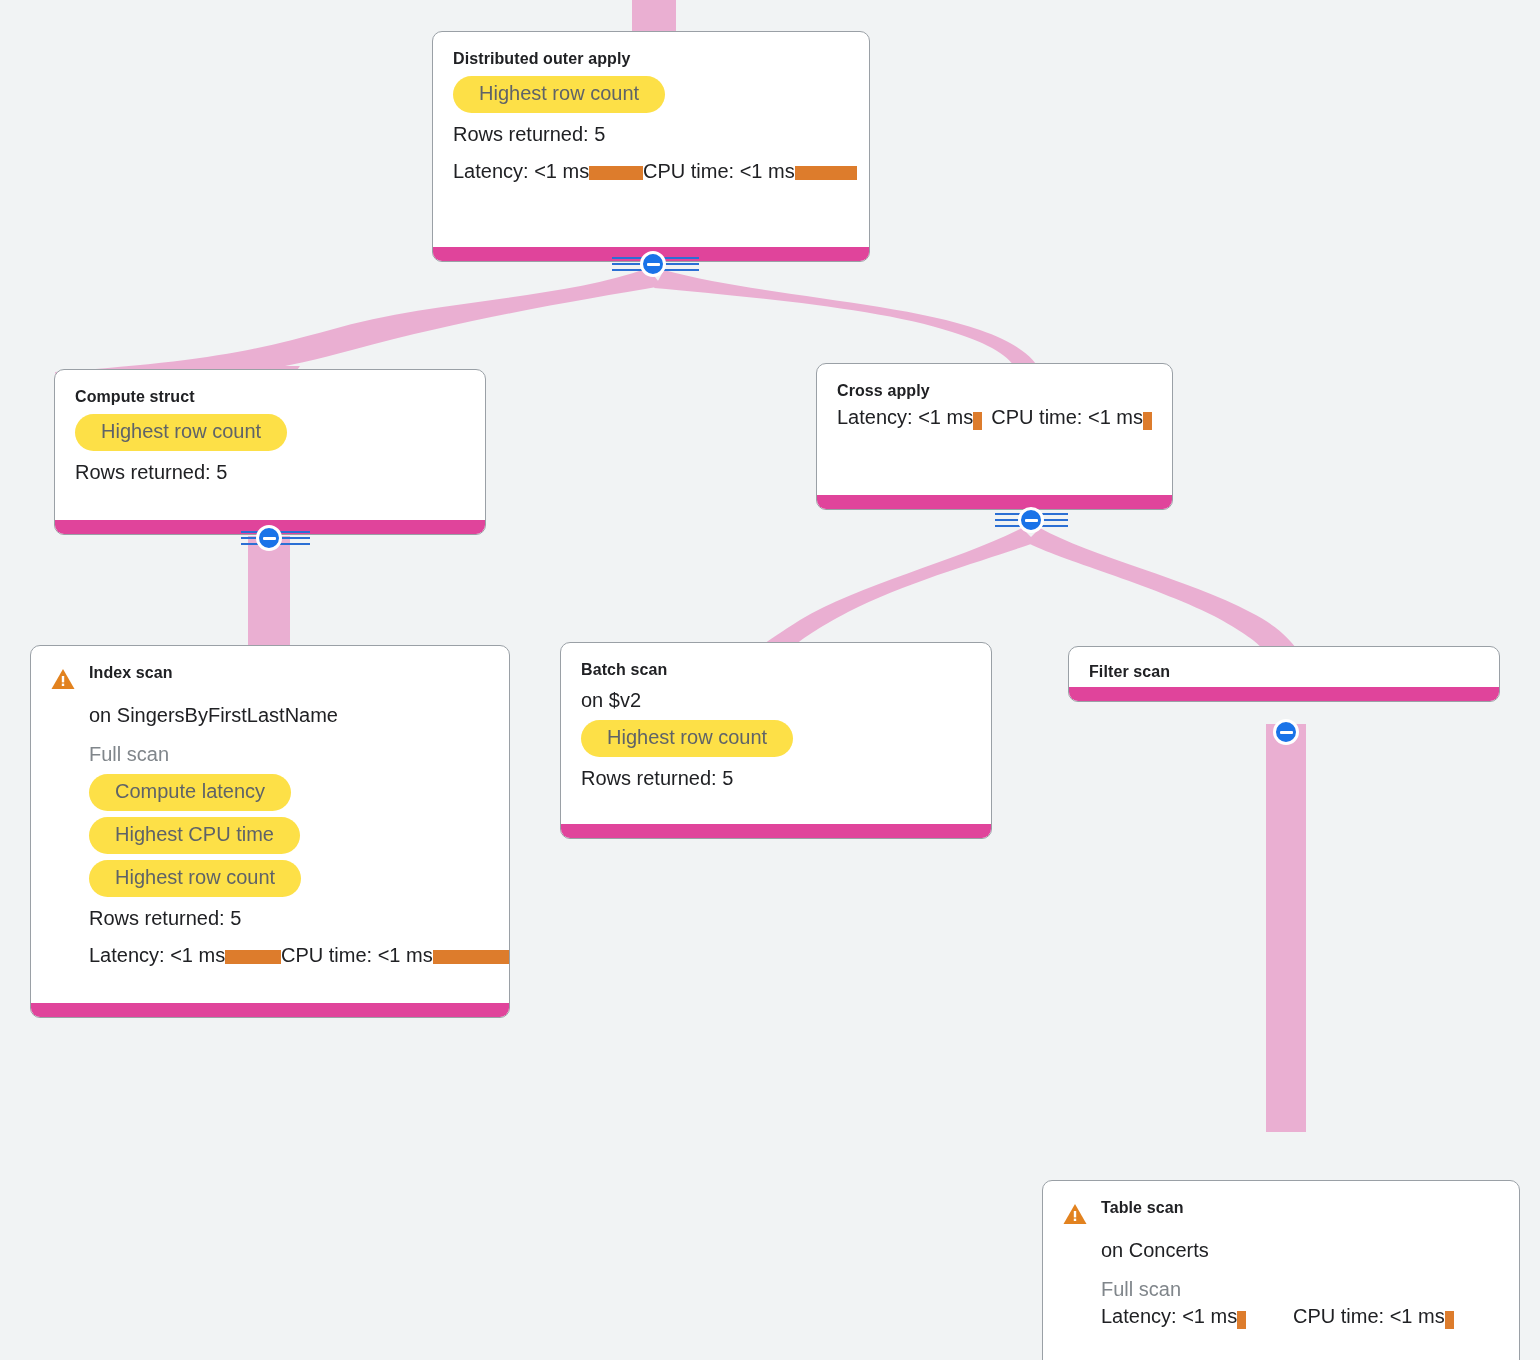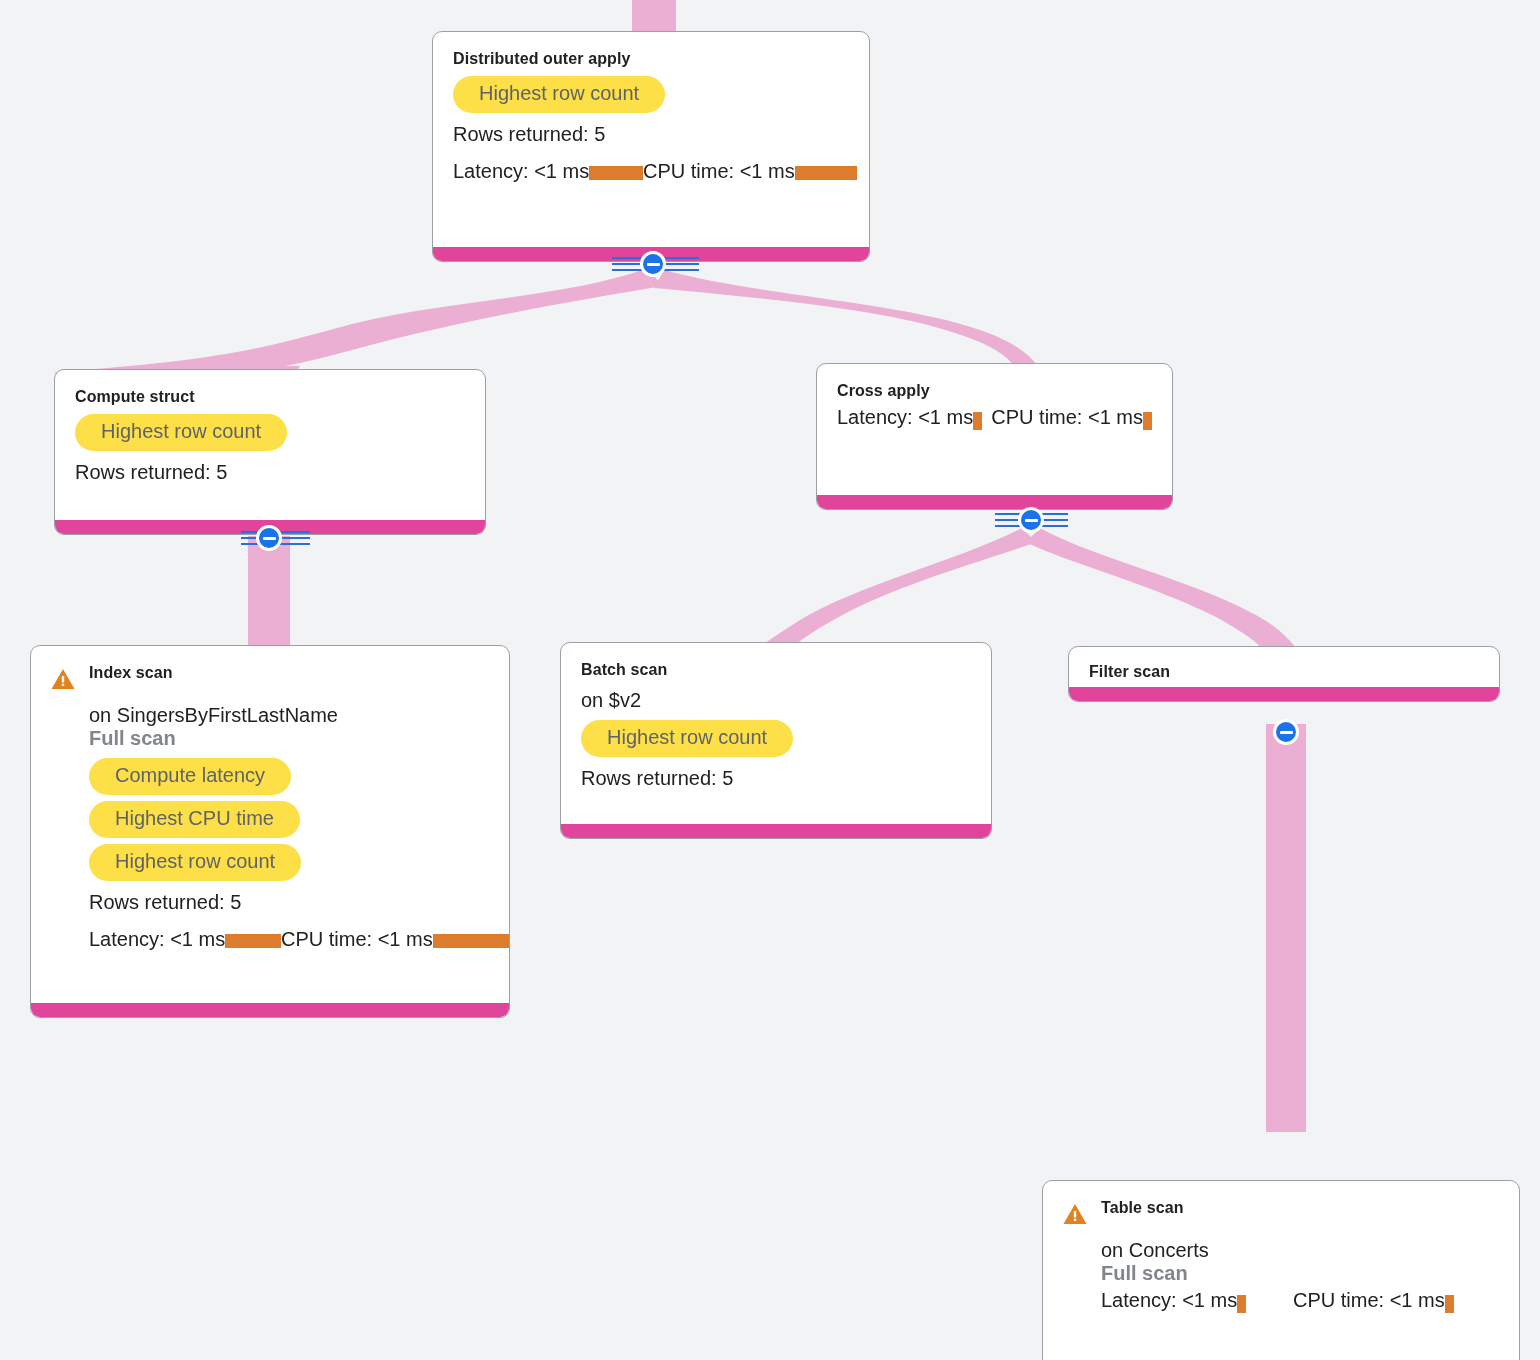--- a/index.html
+++ b/index.html
@@ -43,21 +43,21 @@
     letter-spacing:0.1px;
     line-height:1.1;
     white-space:nowrap;
   }
   .node-sub{
     font-size:20px;
     color:#202124;
     margin-top:10px;
     white-space:nowrap;
   }
-  .node-sub.muted{color:#80868b;margin-top:0;font-weight:bold;}
+  .node-sub.muted{color:#80868b;margin-top:16px;}
   .badges{margin-top:8px;display:flex;flex-direction:column;align-items:flex-start;gap:6px;}
   .badge{
     background:#fde047;
     color:#5f6368;
     border-radius:20px;
     font-size:20px;
     padding:6px 26px 8px 26px;
     line-height:1.15;
     white-space:nowrap;
   }

